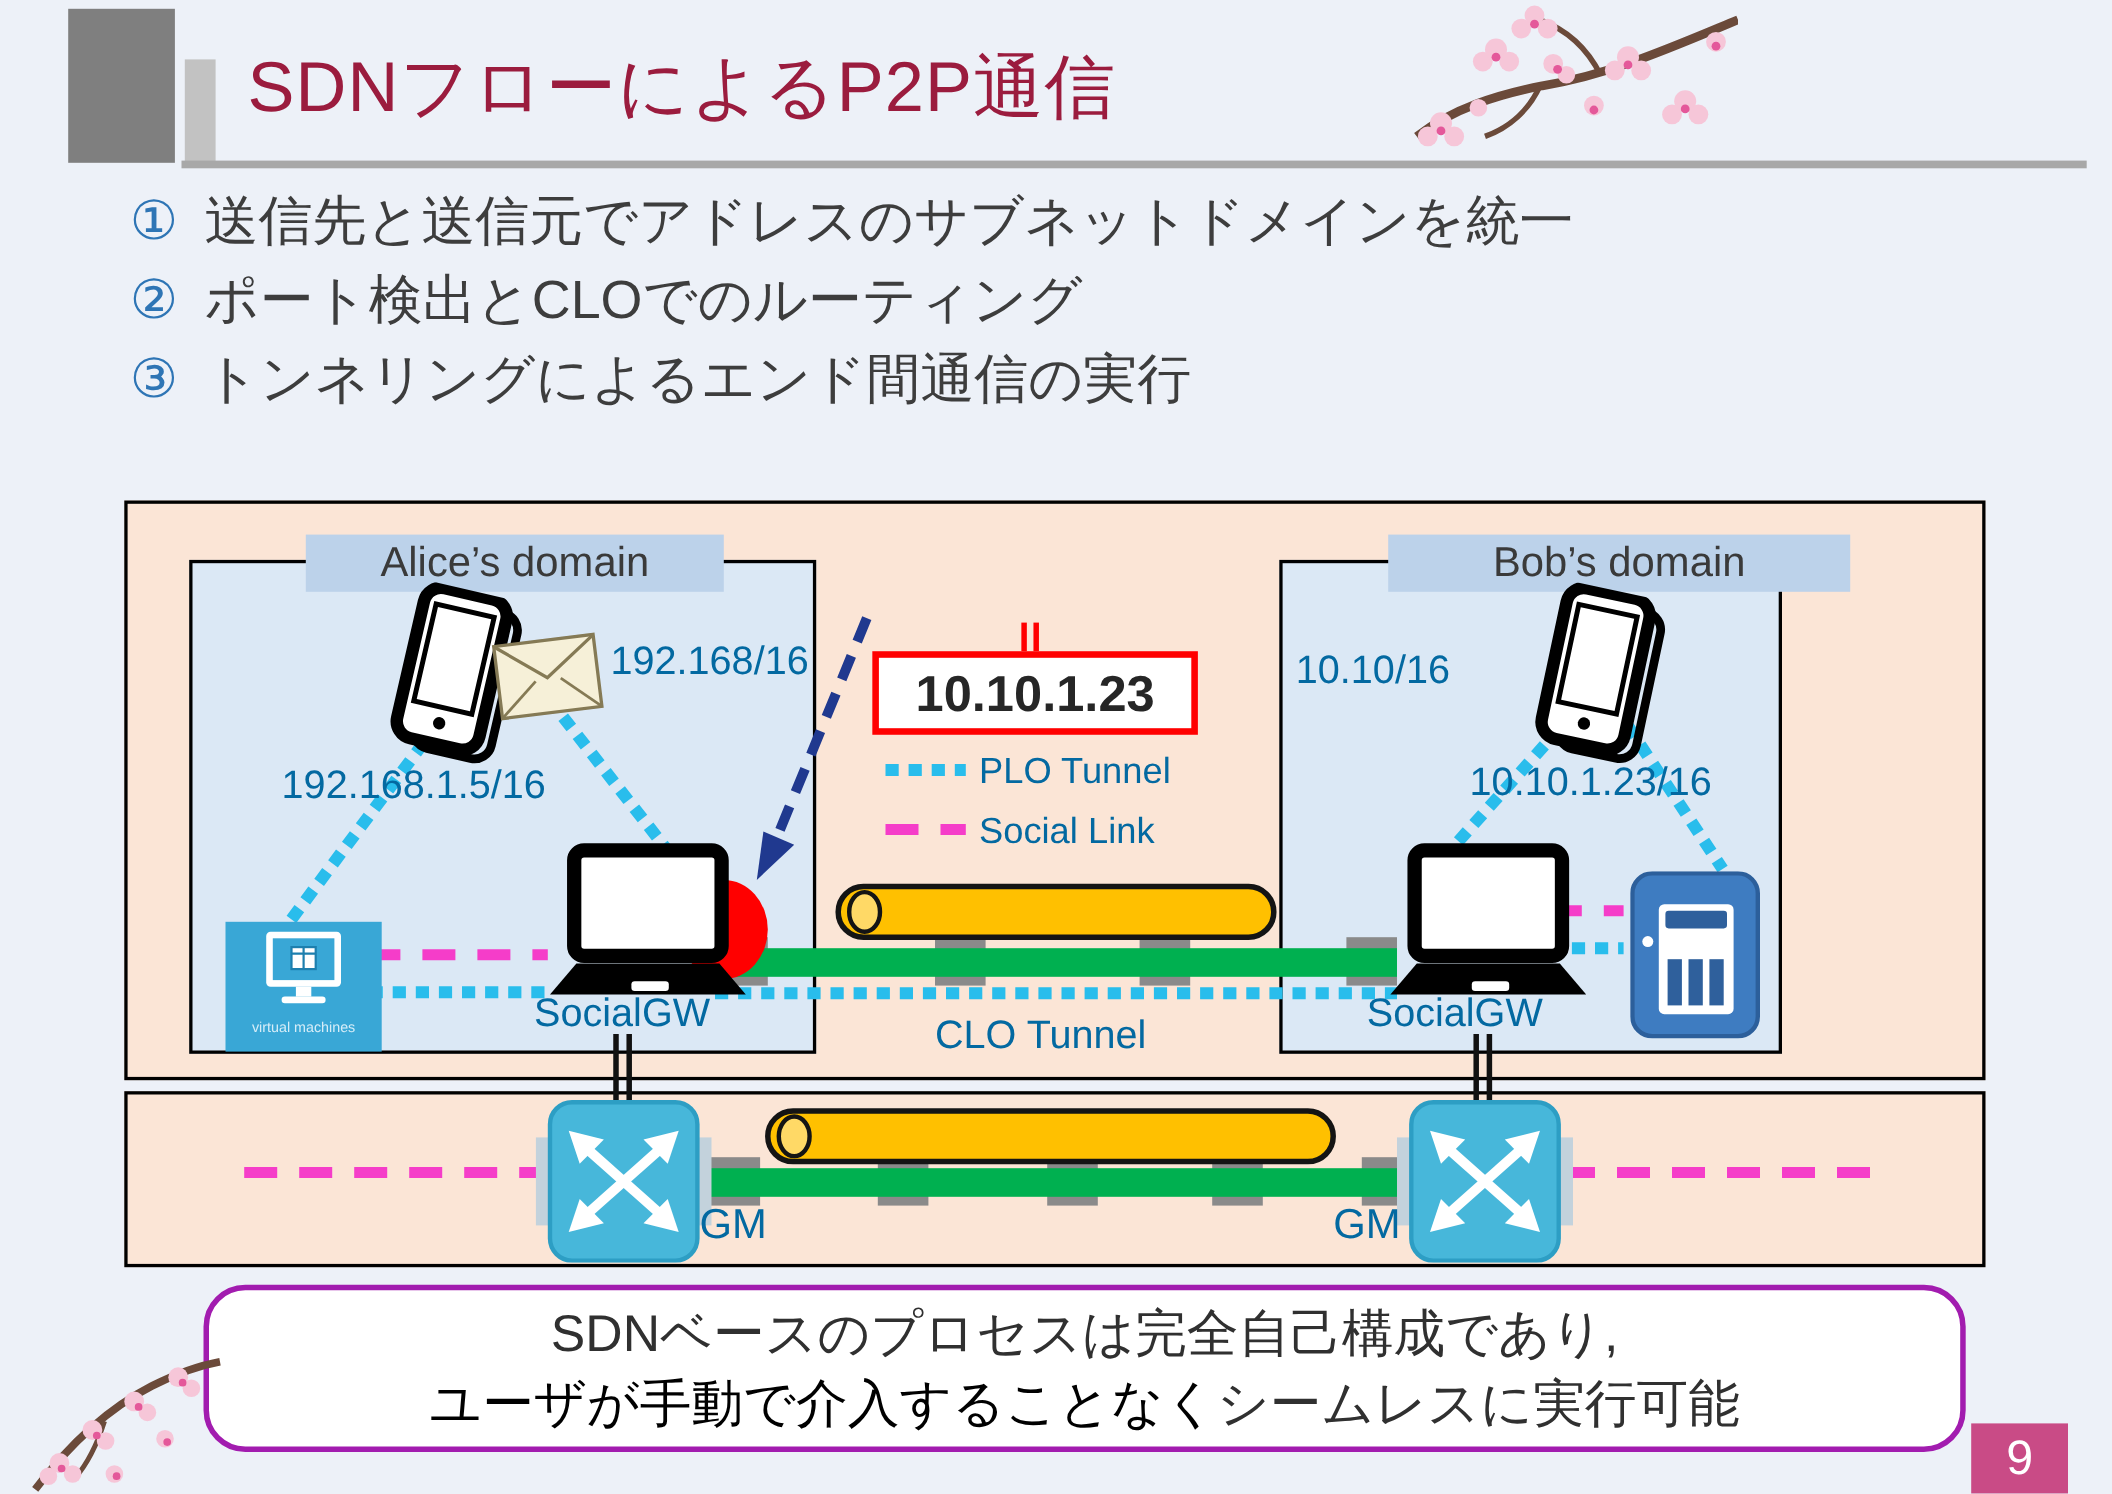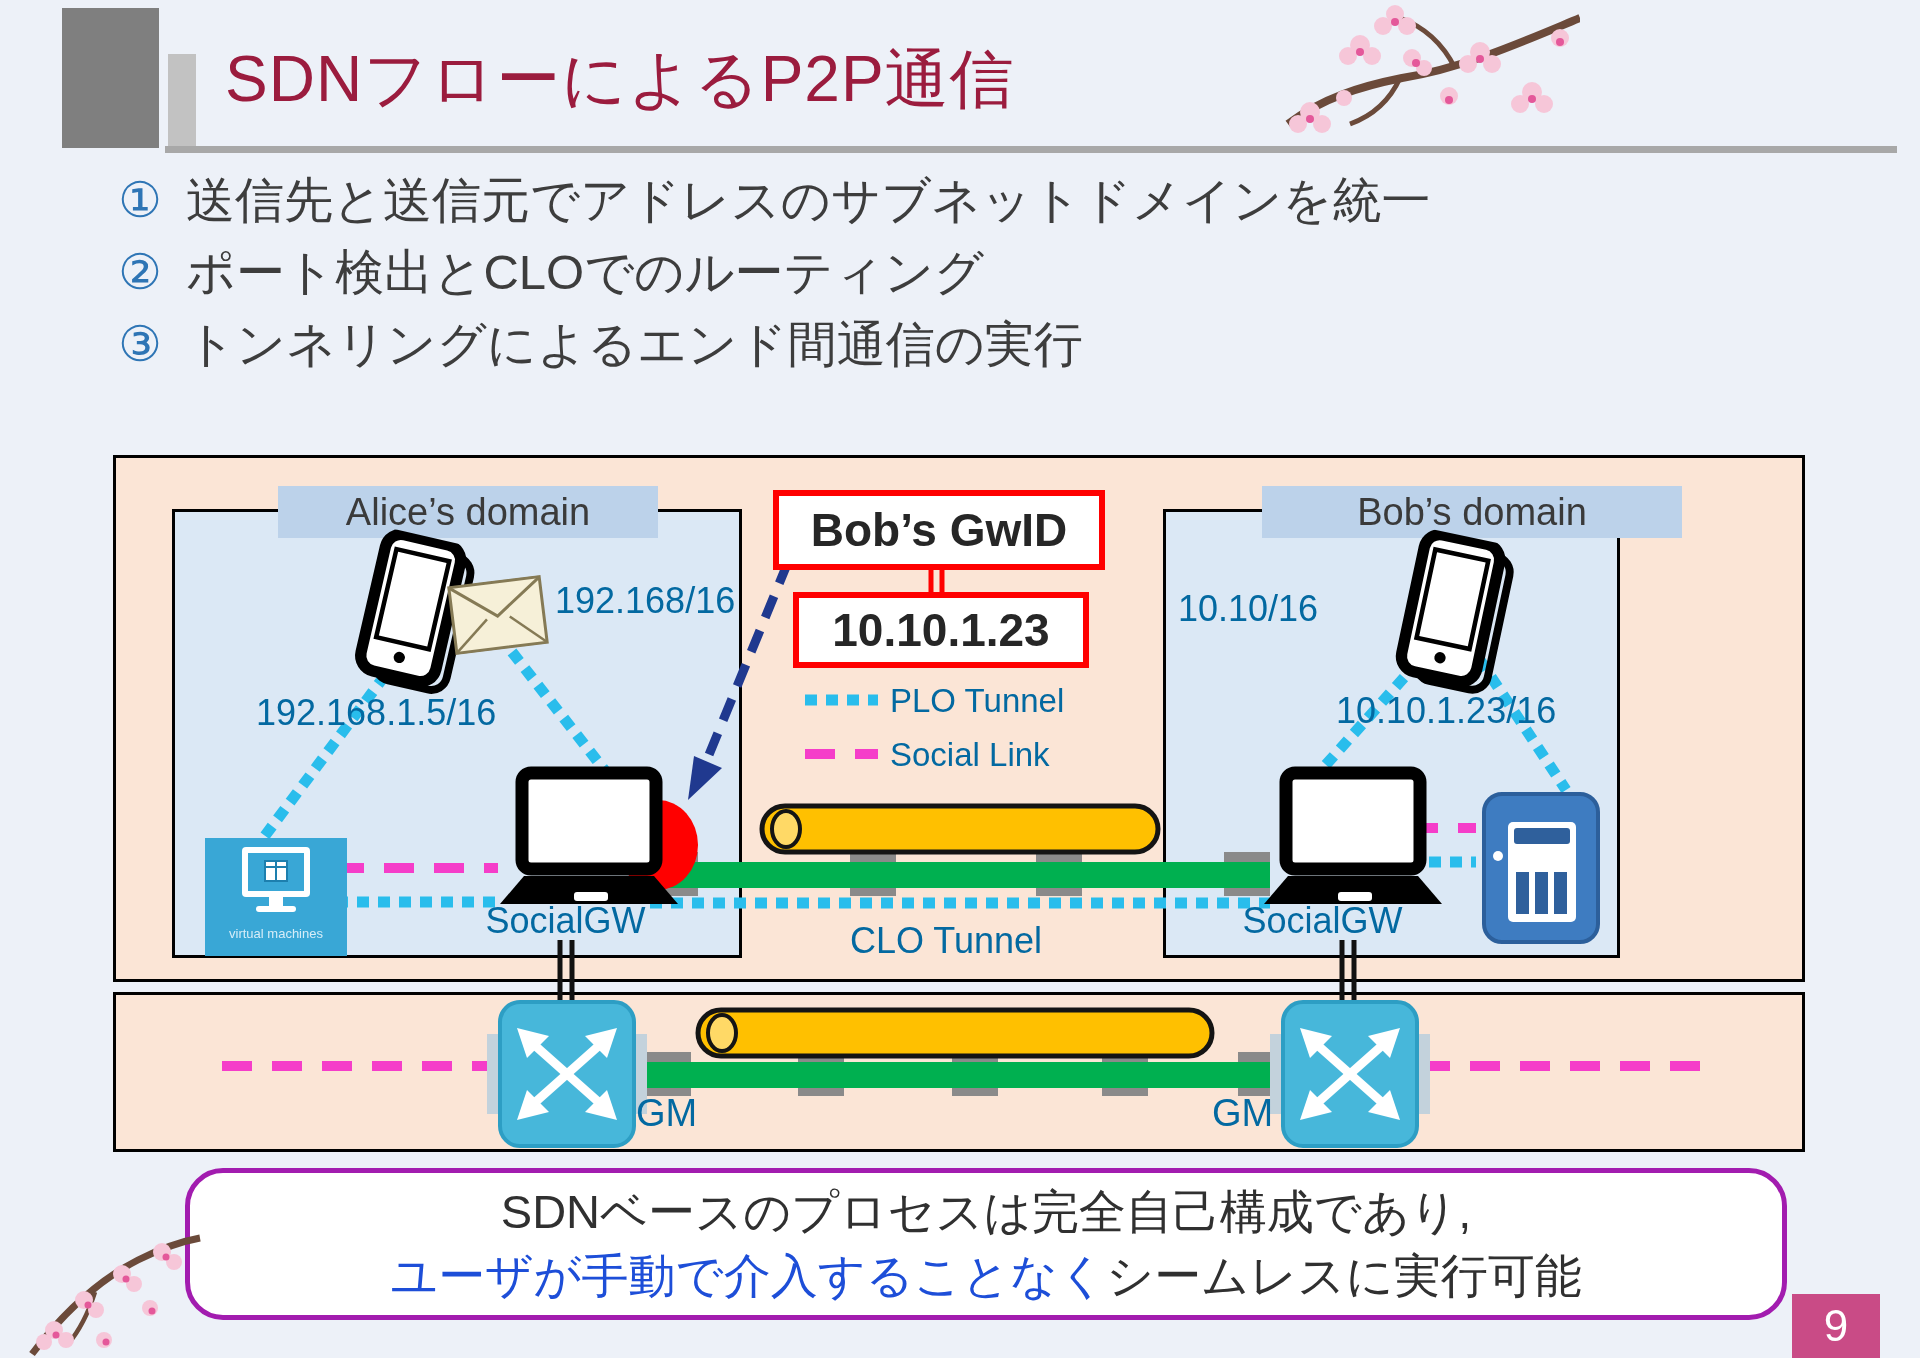--- a/index.html
+++ b/index.html
@@ -20,21 +20,21 @@
   
   .lbl{position:absolute;font-size:36px;color:#0369a1;white-space:nowrap;z-index:15;}
   .lbl-c{text-align:center;}
   .leg{font-size:33px;}
   .redbox{position:absolute;background:#fff;border:6px solid #ff0000;color:#262626;font-weight:bold;font-size:46px;display:flex;align-items:center;justify-content:center;box-sizing:border-box;z-index:15;white-space:nowrap;}
   .overlay{position:absolute;left:0;top:0;width:1920px;height:1358px;z-index:5;pointer-events:none;}
   .icon{position:absolute;z-index:10;}
   
   .footer-box{position:absolute;left:185px;top:1168px;width:1602px;height:152px;background:#fff;border:5px solid #a21caf;border-radius:38px;box-sizing:border-box;display:flex;flex-direction:column;align-items:center;justify-content:center;z-index:20;}
   .f-line{font-size:47px;color:#303030;line-height:64px;white-space:nowrap;}
-  .f-blue{color:#1d4ed8;}
+  .f-blue{color:#000000;}
   .page-badge{position:absolute;left:1792px;top:1294px;width:88px;height:64px;background:#c94b86;color:#fff;font-size:44px;display:flex;align-items:center;justify-content:center;z-index:25;}
   .vmicon{position:absolute;left:205px;top:838px;width:142px;height:118px;background:#39a7d6;z-index:10;}
   .blossom{position:absolute;z-index:22;}
 </style>
 </head>
 <body>
 
 <div class="slide">
 
   <div class="hdr-block"></div>
@@ -245,23 +245,20 @@
   <div class="lbl lbl-c" style="left:448px;top:900px;width:235px;">SocialGW</div>
   <div class="lbl" style="left:1178px;top:588px;">10.10/16</div>
   <div class="lbl" style="left:1336px;top:690px;">10.10.1.23/16</div>
   <div class="lbl lbl-c" style="left:1205px;top:900px;width:235px;">SocialGW</div>
   <div class="lbl leg" style="left:890px;top:682px;">PLO Tunnel</div>
   <div class="lbl leg" style="left:890px;top:736px;">Social Link</div>
   <div class="lbl" style="left:850px;top:920px;">CLO Tunnel</div>
   <div class="lbl" style="left:636px;top:1092px;font-size:38px;">GM</div>
   <div class="lbl" style="left:1212px;top:1092px;font-size:38px;">GM</div>
 
-  <div class="redbox" style="left:773px;top:490px;width:332px;height:80px;">
-    <span>Bob’s GwID</span>
-  </div>
   <div class="redbox" style="left:793px;top:592px;width:296px;height:76px;">
     <span>10.10.1.23</span>
   </div>
 
   <div class="footer-box">
     <div class="f-line">SDNベースのプロセスは完全自己構成であり,</div>
     <div class="f-line">
       <span class="f-blue">ユーザが手動で介入することなく</span><span>シームレスに実行可能</span>
     </div>
   </div>

